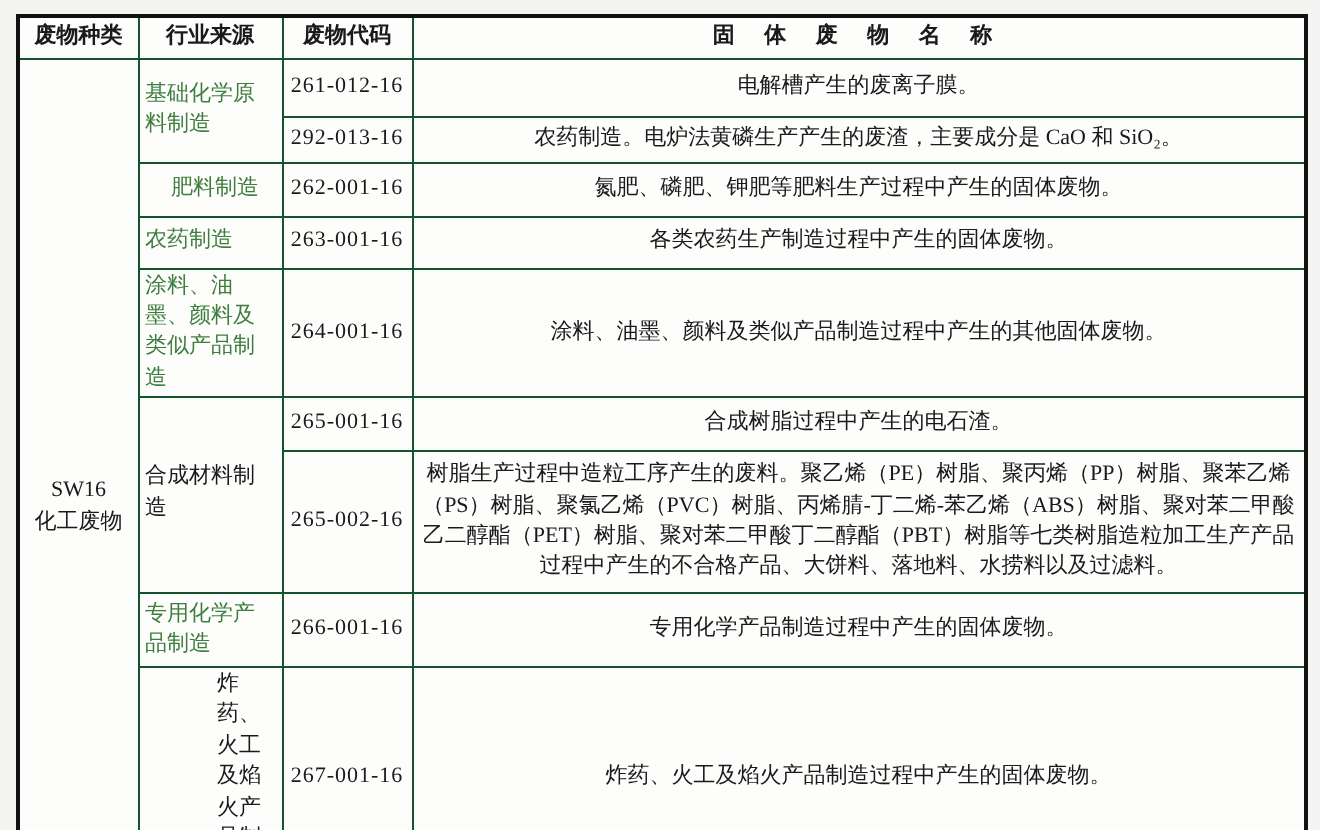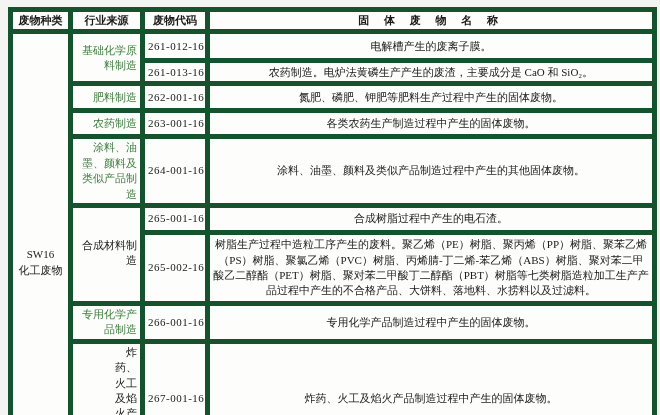--- a/index.html
+++ b/index.html
@@ -22,42 +22,42 @@
     left: 8px;
     top: 7px;
     width: 644px;
     border-collapse: collapse;
     table-layout: fixed;
     background: #fdfdfc;
     border: 2px solid #111;
   }
   table.waste-table th,
   table.waste-table td {
-    border: 5px solid #14532d;
+    border: 1px solid #14532d;
     font-size: 11px;
     line-height: 1.4;
     vertical-align: middle;
     padding: 1px 3px;
     overflow: hidden;
   }
   th.hdr {
     font-weight: bold;
     text-align: center;
     padding: 3px 2px;
   }
   th.hdr-name {
     letter-spacing: 6px;
     margin-left: 32px;
   }
   td.cat-cell {
     text-align: center;
     line-height: 1.6;
   }
   td.ind-cell {
-    text-align: right;
+    text-align: left;
     line-height: 1.35;
     padding: 2px 4px;
   }
   td.code-cell {
     text-align: center;
     white-space: nowrap;
     letter-spacing: 0.5px;
   }
   td.name-cell {
     text-align: center;
@@ -99,21 +99,21 @@
       <tr style="height:29px">
         <td class="cat-cell" rowspan="10">
           <div>SW16</div>
           <div>化工废物</div>
         </td>
         <td class="ind-cell" rowspan="2" style="color: rgb(62, 125, 62);">基础化学原料制造</td>
         <td class="code-cell">261-012-16</td>
         <td class="name-cell">电解槽产生的废离子膜。</td>
       </tr>
       <tr style="height:23px">
-        <td class="code-cell">261-013-16</td>
+        <td class="code-cell">292-013-16</td>
         <td class="name-cell">农药制造。电炉法黄磷生产产生的废渣，主要成分是 CaO 和 SiO₂。</td>
       </tr>
       <tr style="height:27px">
         <td class="ind-cell" style="color: rgb(62, 125, 62); padding-left: 16px;">肥料制造</td>
         <td class="code-cell">262-001-16</td>
         <td class="name-cell">氮肥、磷肥、钾肥等肥料生产过程中产生的固体废物。</td>
       </tr>
       <tr style="height:26px">
         <td class="ind-cell" style="color: rgb(62, 125, 62);">农药制造</td>
         <td class="code-cell">263-001-16</td>

